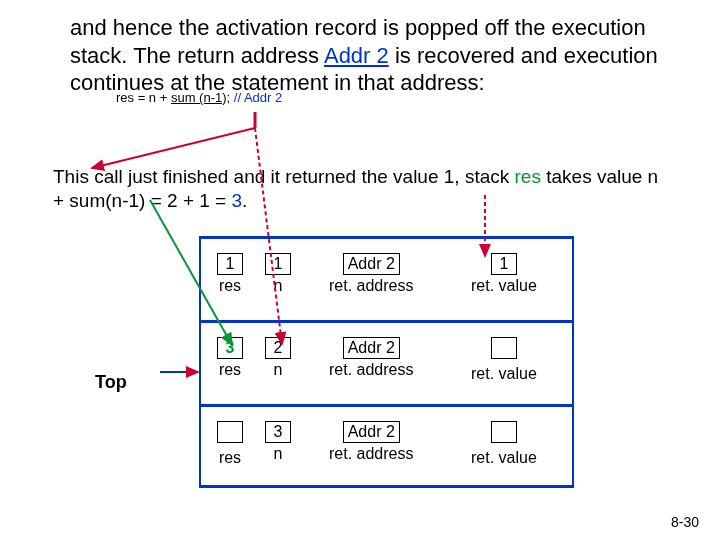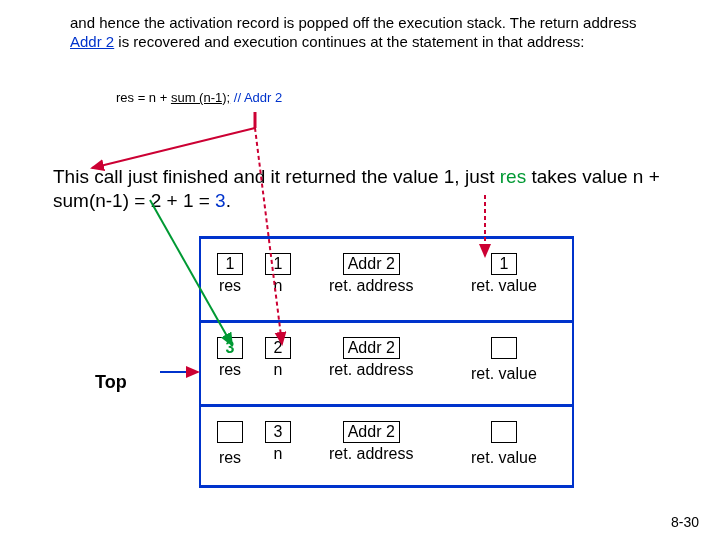--- a/index.html
+++ b/index.html
@@ -1,17 +1,17 @@
 <!DOCTYPE html>
 <html><head>
 <meta charset="utf-8">
 <style>
   *{box-sizing:border-box;margin:0;padding:0}
   body{width:720px;height:540px;font-family:Arial,Helvetica,sans-serif;position:relative;background:#fff}
-  .para{position:absolute;left:70px;top:14px;width:590px;font-size:15px;line-height:1.25;color:#000}
+  .para{position:absolute;left:70px;top:14px;width:590px;font-size:22px;line-height:1.25;color:#000}
   .addr2{color:#0033cc;text-decoration:underline}
   .code{position:absolute;left:116px;top:90px;font-size:13px}
   .code .ul{text-decoration:underline}
   .code .cmt{color:#0033cc}
   .call-para{position:absolute;left:53px;top:165px;width:620px;font-size:19px;line-height:1.25}
   .call-para .ul2{}
   .threeblue{color:#0033cc}
   .resgreen{color:#009933}
   .stack{position:absolute;left:199px;top:236px;width:375px}
   .row{border-top:3px solid #0033cc;height:84px;position:relative}
@@ -35,21 +35,21 @@
 
 <div class="para">
   <span>and hence the activation record is popped off the execution stack. The return address </span><span class="addr2">Addr 2</span><span> is recovered and execution continues at the statement in that address:</span>
 </div>
 
 <div class="code">
   <span>res = n + </span><span class="ul">sum (n-1);</span><span class="cmt"> // Addr 2</span>
 </div>
 
 <div class="call-para">
-  <span class="ul2">This call</span><span> just finished and it returned the value </span><span class="ul2">1</span><span>, just </span><span class="resgreen">res</span><span> takes value n + sum(n-1) = 2 + 1 = </span><span class="threeblue">3</span><span>.</span>
+  <span class="ul2">This call</span><span> just finished and it returned the value </span><span class="ul2">1</span><span>, stack </span><span class="resgreen">res</span><span> takes value n + sum(n-1) = 2 + 1 = </span><span class="threeblue">3</span><span>.</span>
 </div>
 
 <div class="top-lbl">Top</div>
 
 <div class="stack">
   <div class="left-edge"></div>
   <div class="right-edge"></div>
 
   <div class="row">
     <div class="cell res-cell">

